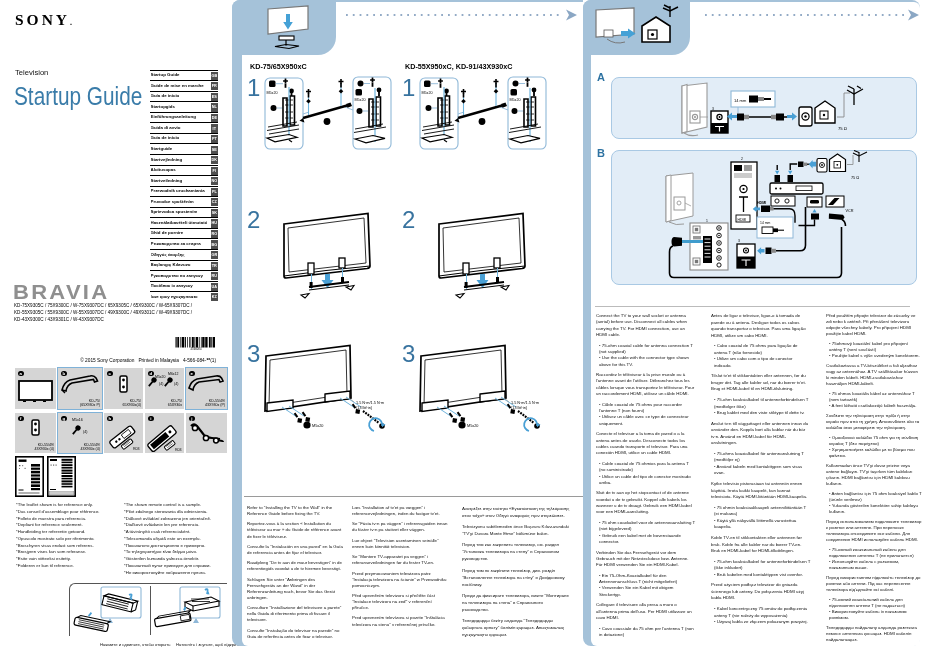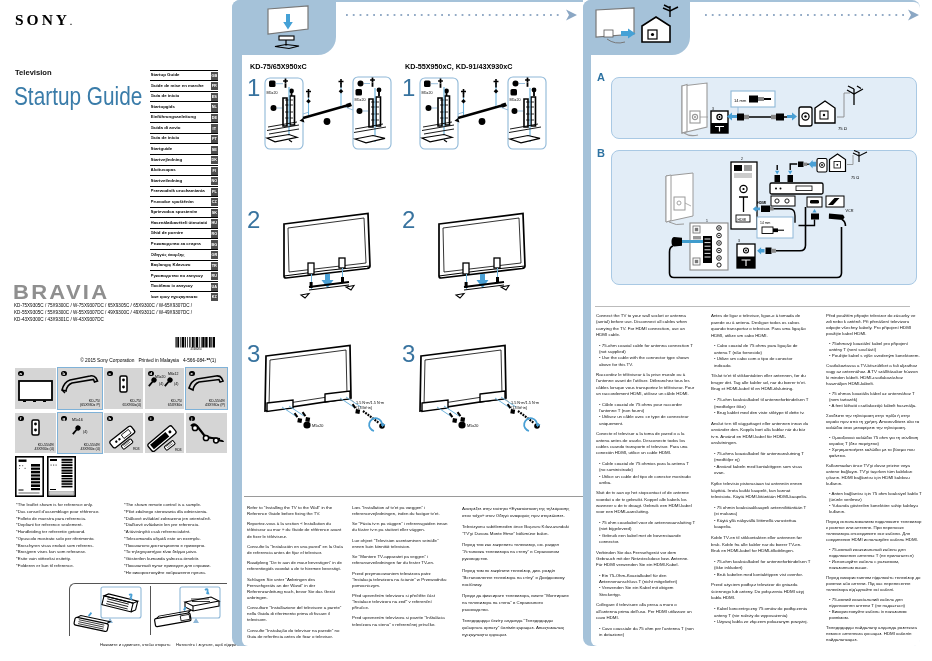--- a/index.html
+++ b/index.html
@@ -21,21 +21,21 @@
   .acclet{position:absolute;left:3px;top:2.5px;width:5.6px;height:5.6px;border-radius:50%;background:#000;
           color:#fff;font-size:4.4px;font-weight:bold;display:flex;align-items:center;justify-content:center;}
   .acctxt{position:absolute;right:2px;bottom:1.5px;font-size:3.6px;line-height:4.2px;text-align:right;color:#000;}
 </style>
 </head>
 <body>
 <div id="page">
 
 <div class="abs" style="left:15px;top:11px;font-family:'Liberation Serif',serif;font-weight:bold;font-size:15.5px;letter-spacing:3px;color:#000000;transform:scaleY(0.97);transform-origin:left top;">SONY<span style="font-size:8px;letter-spacing:0;">.</span></div>
 
-<div class="abs" style="left:15px;top:68px;font-size:7.6px;color:#111;font-weight:bold;">Television</div>
+<div class="abs" style="left:15px;top:68px;font-size:7.6px;color:#111;">Television</div>
 
 <div class="abs" style="left:14px;top:81px;font-size:26px;color:#3a7ca9;transform:scaleX(0.80);transform-origin:left top;white-space:nowrap;">Startup Guide</div>
 
 <div class="langrow" style="top:69.60px;">
       <span class="lt">Startup Guide</span>
       <span class="lc">GB</span>
     </div>
 
 <div class="langrow" style="top:80.15px;">
       <span class="lt">Guide de mise en marche</span>

